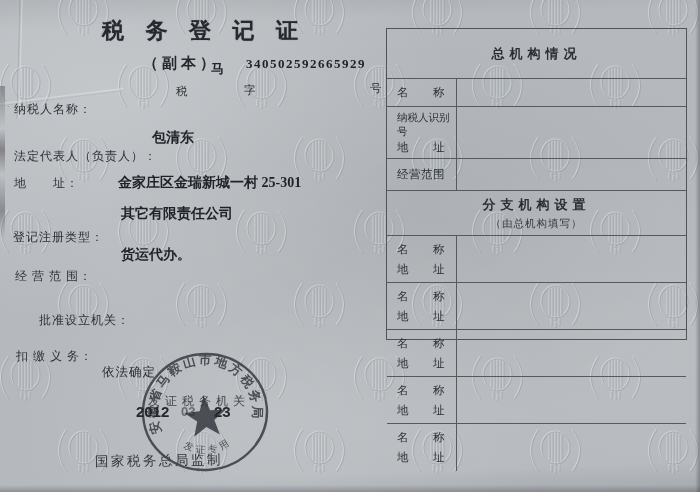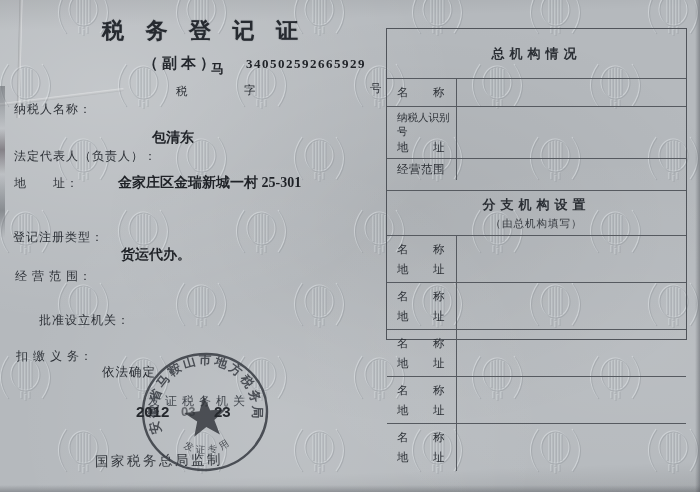--- a/index.html
+++ b/index.html
@@ -799,20 +799,21 @@
   <div class="txt" style="left:370px;top:81px;font-size:11.5px;">号</div>
 
   <div class="txt lb" style="left:14px;top:101px;">纳税人名称：</div>
 
   <div class="txt vl" style="left:152px;top:129px;">包清东</div>
   <div class="txt lb" style="left:14px;top:148px;">法定代表人（负责人）：</div>
 
   <div class="txt vl" style="left:118px;top:174px;">金家庄区金瑞新城一村 25-301</div>
   <div class="txt lb" style="left:14px;top:175px;">地　　址：</div>
 
+  <div class="txt vl" style="left:121px;top:205px;">其它有限责任公司</div>
   <div class="txt lb" style="left:13px;top:229px;">登记注册类型：</div>
 
   <div class="txt vl" style="left:121px;top:246px;">货运代办。</div>
   <div class="txt lb" style="left:15px;top:268px;">经 营 范 围：</div>
 
   <div class="txt lb" style="left:16px;top:312px;margin-left:23px;">批准设立机关：</div>
 
   <div class="txt lb" style="left:16px;top:348px;">扣 缴 义 务：</div>
   <div class="txt" style="left:102px;top:364px;font-size:12.5px;letter-spacing:1px;color:#2a2e34;">依法确定</div>
 
@@ -850,21 +851,21 @@
         </div>
       <div class="vcol"></div>
     </div>
     <div class="trow" style="height:52px;">
       <div class="lcol">
         <span class="lab small">纳税人识别号</span>
         <span class="lab">地　　址</span>
       </div>
       <div class="vcol"></div>
     </div>
-    <div class="trow" style="height:32px;flex-direction:column;">
+    <div class="trow" style="height:32px;">
       <div class="lcol">
           <span class="lab">经营范围</span>
         </div>
       <div class="vcol"></div>
     </div>
     <div class="trow thead" style="height:45px;">
       <div class="t1">分支机构设置</div>
       <div class="t2">（由总机构填写）</div>
     </div>
     <div class="trow" style="height:47px;">

